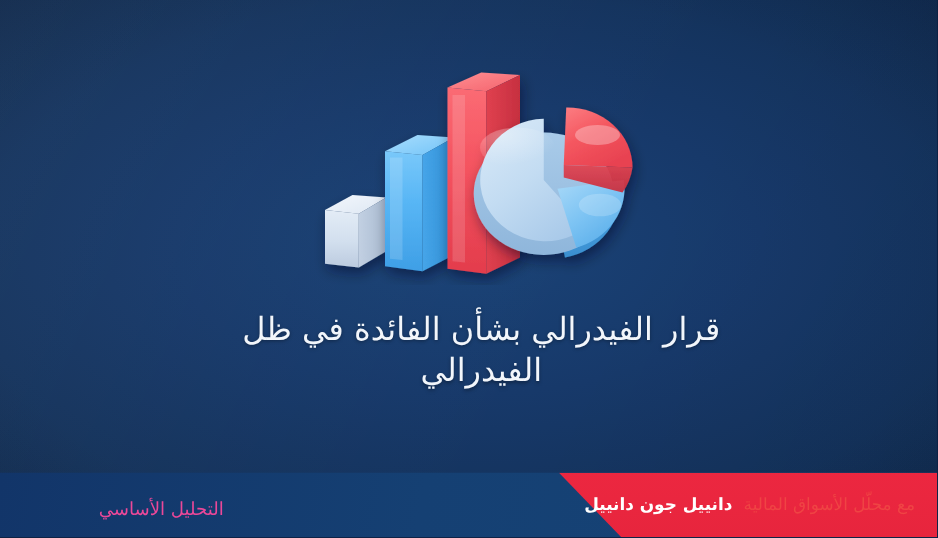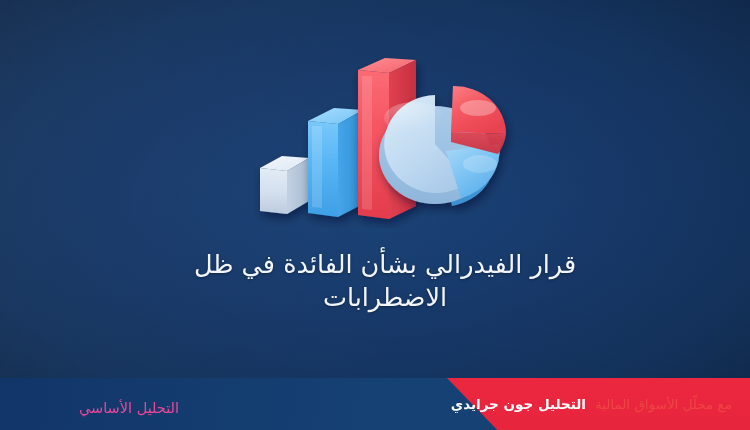--- a/index.html
+++ b/index.html
@@ -257,28 +257,28 @@
 
         <ellipse cx="168" cy="62" rx="30" ry="16" fill="url(#gGloss)" opacity="0.55"></ellipse>
         <ellipse cx="232" cy="52" rx="18" ry="8" fill="#ffffff" opacity="0.30"></ellipse>
         <ellipse cx="234" cy="108" rx="17" ry="9" fill="#ffffff" opacity="0.20"></ellipse>
       </g>
     </svg>
   </div>
 
   <div id="headline">
     <span class="ln">قرار الفيدرالي بشأن الفائدة في ظل</span>
-    <span class="ln">الاضطرابات</span>
+    <span class="ln">الفيدرالي</span>
   </div>
 
   <div id="footer">
     <div id="footer-blue"></div>
     <div id="footer-red"></div>
 
     <div id="footer-credit">
       <span class="lead">مع محلّل الأسواق المالية</span>
-      <span class="name">التحليل جون جرايدي</span>
+      <span class="name">دانييل جون دانييل</span>
     </div>
 
     <div id="footer-section">التحليل الأساسي</div>
   </div>
 
 </div>
 
 </body></html>

